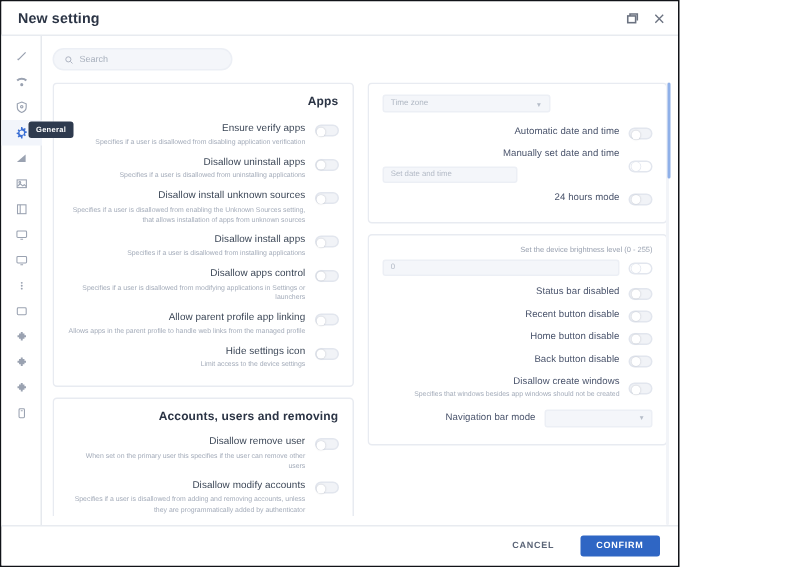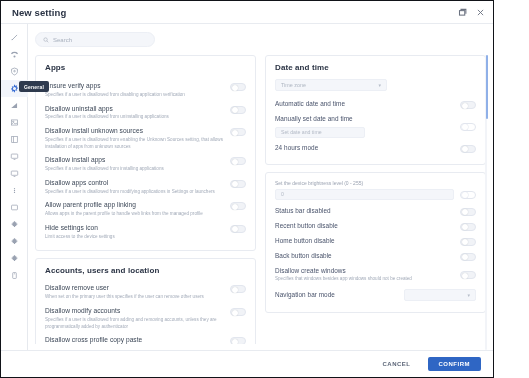--- a/index.html
+++ b/index.html
@@ -4,21 +4,21 @@
 <style>
   * { box-sizing: border-box; margin: 0; padding: 0; }
   html, body {
     width: 529px; height: 378px;
     background: #ffffff;
     font-family: "Liberation Sans", sans-serif;
     overflow: hidden;
   }
   .window {
     position: relative;
-    width: 494px; height: 378px;
+    width: 453px; height: 378px;
     background: #ffffff;
     border: 1px solid #111318;
     display: flex; flex-direction: column;
   }
   
   .titlebar {
     height: 23px; flex: 0 0 23px;
     background: #ffffff;
     border-bottom: 1px solid #e8ebf0;
     display: flex; align-items: center;
@@ -84,20 +84,21 @@
   }
   .search-input::placeholder { color: #a8b0bd; }
   .columns {
     flex: 1; display: flex; gap: 9px; min-height: 0;
     position: relative; padding-bottom: 6px;
   }
   .col {
     flex: 1; min-width: 0;
     display: flex; flex-direction: column; gap: 7px;
     overflow: hidden;
+    text-align: right;
   }
   .card {
     background: #ffffff;
     border: 1px solid #e8ebf1;
     border-radius: 3px;
     padding: 7px 9px 7px 9px;
   }
   .card-title {
     font-size: 8px; font-weight: bold; color: #2b3445;
     margin-bottom: 7px; letter-spacing: .1px;
@@ -371,21 +372,21 @@
             <div class="row">
               <div class="row-text">
                 <div class="row-label">Hide settings icon</div>
                 <div class="row-desc">Limit access to the device settings</div>
               </div>
               <div class="toggle"></div>
             </div>
           </div>
 
           <div class="card">
-            <div class="card-title sub">Accounts, users and location</div>
+            <div class="card-title sub">Accounts, users and removing</div>
 
             <div class="row">
               <div class="row-text">
                 <div class="row-label">Disallow remove user</div>
                 <div class="row-desc">When set on the primary user this specifies if the user can remove other users</div>
               </div>
               <div class="toggle"></div>
             </div>
 
             <div class="row">
@@ -402,21 +403,20 @@
 
               </div>
               <div class="toggle"></div>
             </div>
           </div>
         </div>
 
         <div class="col">
 
           <div class="card">
-            <div class="card-title">Date and time</div>
 
             <div class="select tz">
               <span>Time zone</span>
               <span class="caret">▾</span>
             </div>
 
             <div class="date-row">
               <div class="row-text">
                 <div class="row-label plain">Automatic date and time</div>
               </div>

